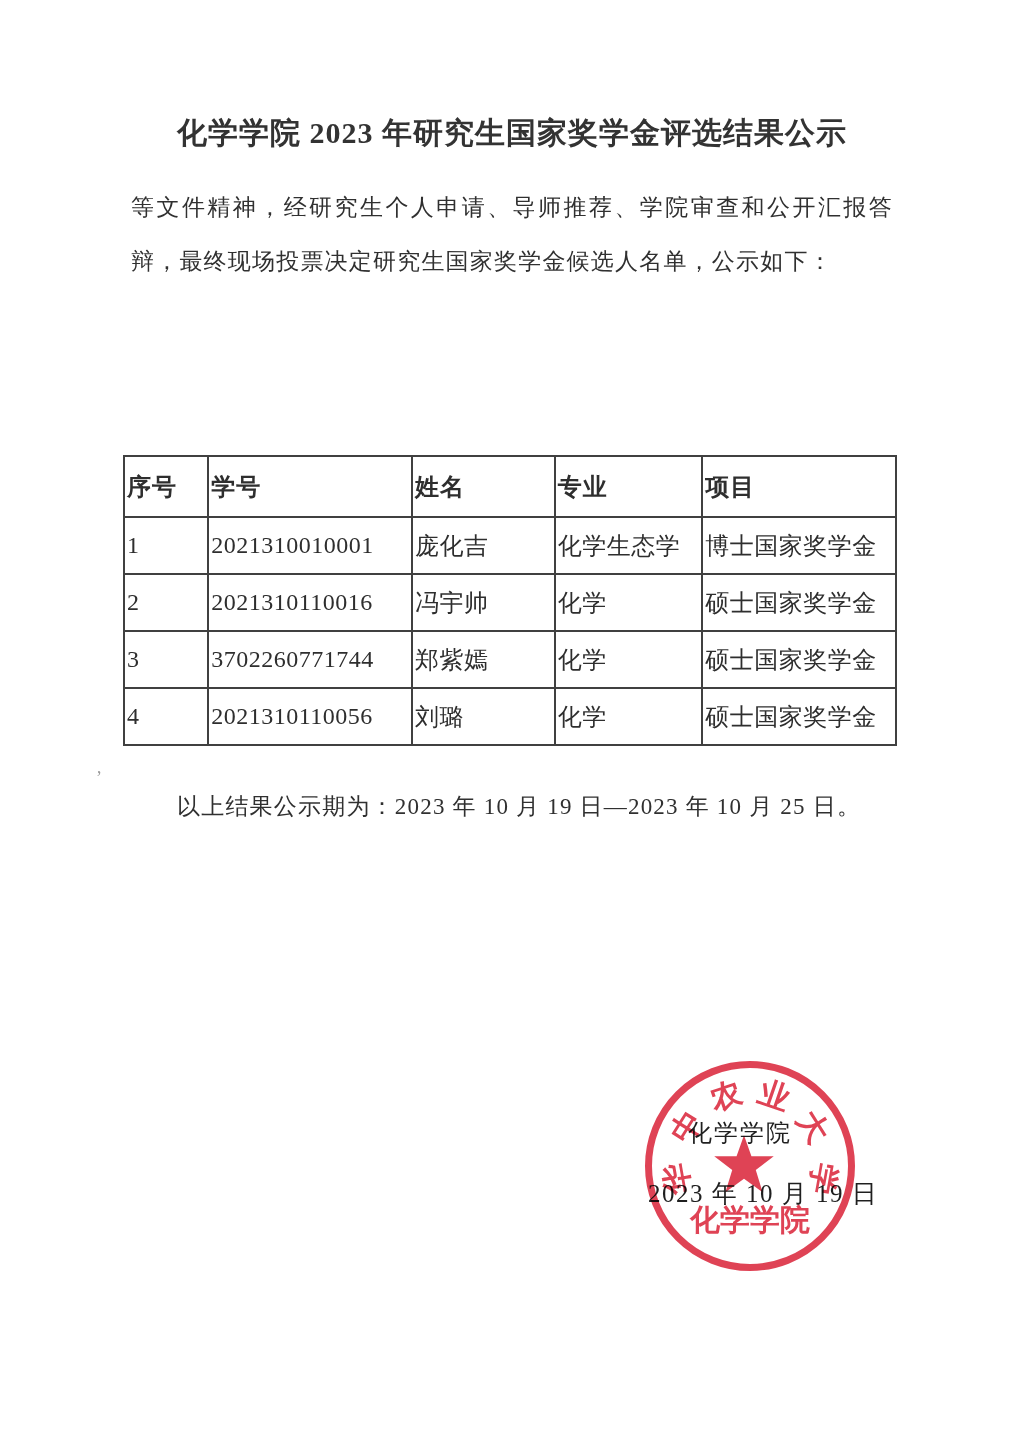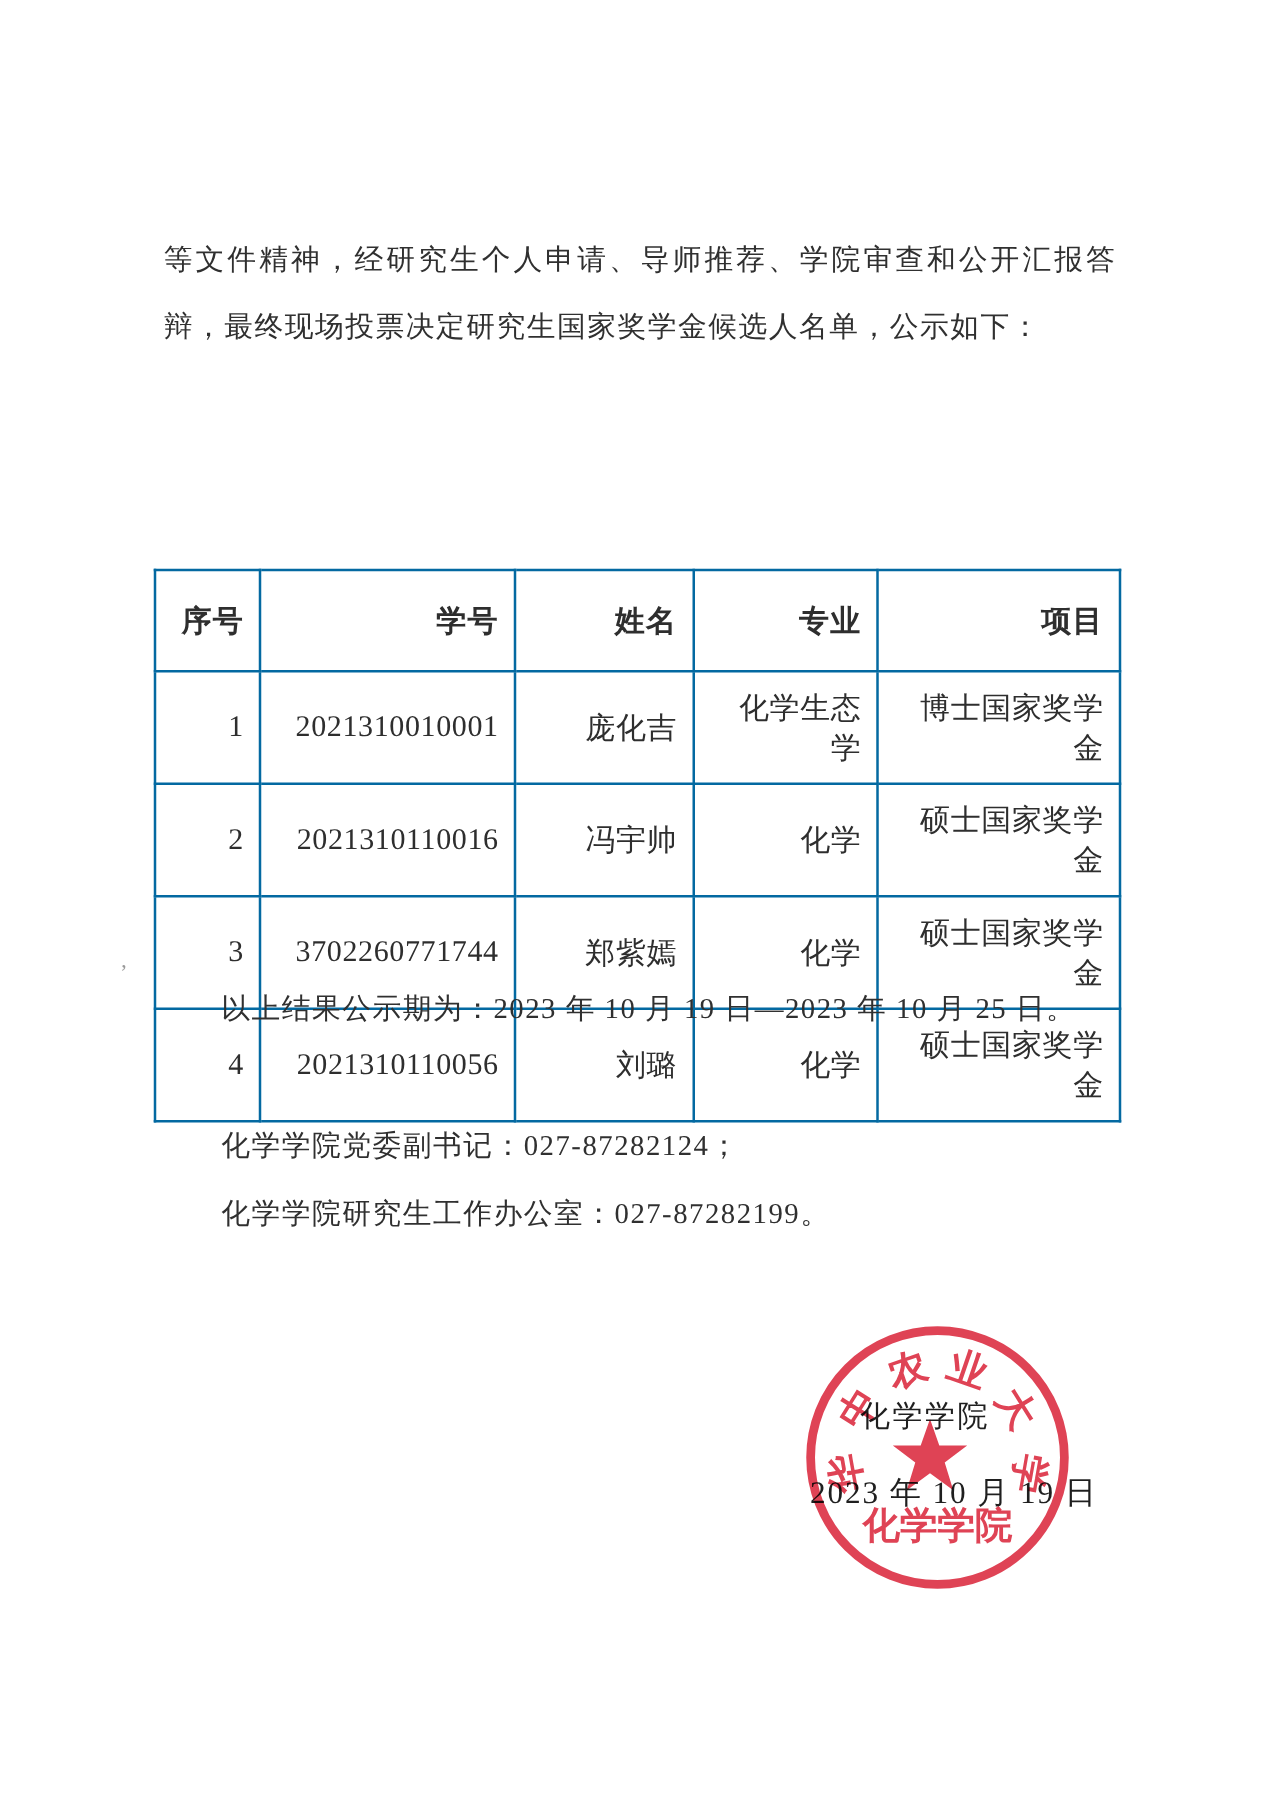--- a/index.html
+++ b/index.html
@@ -19,22 +19,22 @@
   .para .line.indent{padding-left:46px;}
   .para1{top:181px;}
   .para2{top:780px;}
   .contacts{top:890px;}
   .results-table{
     position:absolute;left:123px;top:455px;width:774px;
     border-collapse:collapse;table-layout:fixed;
     font-size:24px;color:#2e2e2e;
   }
   .results-table th,.results-table td{
-    border:2px solid #0369a1;text-align:right;vertical-align:middle;
-    padding:12px;overflow:hidden;
+    border:2px solid #404040;text-align:left;vertical-align:middle;
+    padding:2px;overflow:hidden;
   }
   .results-table th{height:55px;font-weight:700;font-size:24px;letter-spacing:1px;}
   .results-table td{height:51px;letter-spacing:0.5px;}
   .sign-org{
     position:absolute;left:688px;top:1117px;font-size:24px;color:#1f1f1f;
     letter-spacing:2px;white-space:nowrap;
   }
   .sign-date{
     position:absolute;left:648px;top:1177px;font-size:25px;color:#1f1f1f;
     letter-spacing:1.5px;white-space:nowrap;
@@ -60,20 +60,21 @@
     font-size:30px;font-weight:700;color:var(--seal-ink);letter-spacing:0px;
     white-space:nowrap;
   }
   .artifact{position:absolute;left:96px;top:768px;font-size:18px;color:#9a9a9a;}
 </style>
 </head>
 <body>
 
 <div class="page">
 
+  <h1 class="title">化学学院 2023 年研究生国家奖学金评选结果公示</h1>
 
   <div class="para para1">
     <div class="line just">等文件精神，经研究生个人申请、导师推荐、学院审查和公开汇报答</div>
     <div class="line">辩，最终现场投票决定研究生国家奖学金候选人名单，公示如下：</div>
   </div>
 
   <table class="results-table">
     <colgroup>
       <col style="width:10.9%">
         <col style="width:26.4%">
@@ -121,24 +122,20 @@
       </tr>
     </tbody>
   </table>
 
   <span class="artifact">’</span>
 
   <div class="para para2">
     <div class="line indent">以上结果公示期为：2023 年 10 月 19 日—2023 年 10 月 25 日。</div>
   </div>
 
-  <div class="para contacts">
-    <div class="line indent">化学学院党委副书记：027-87282124；</div>
-    <div class="line indent">化学学院研究生工作办公室：027-87282199。</div>
-  </div>
 
   <div class="sign-org">化学学院</div>
   <div class="sign-date">2023 年 10 月 19 日</div>
 
   <div class="seal">
     <div class="seal-ring"></div>
     <span class="arc" style="--a:-100deg">华</span>
     <span class="arc" style="--a:-58deg">中</span>
     <span class="arc" style="--a:-19deg">农</span>
     <span class="arc" style="--a:19deg">业</span>

